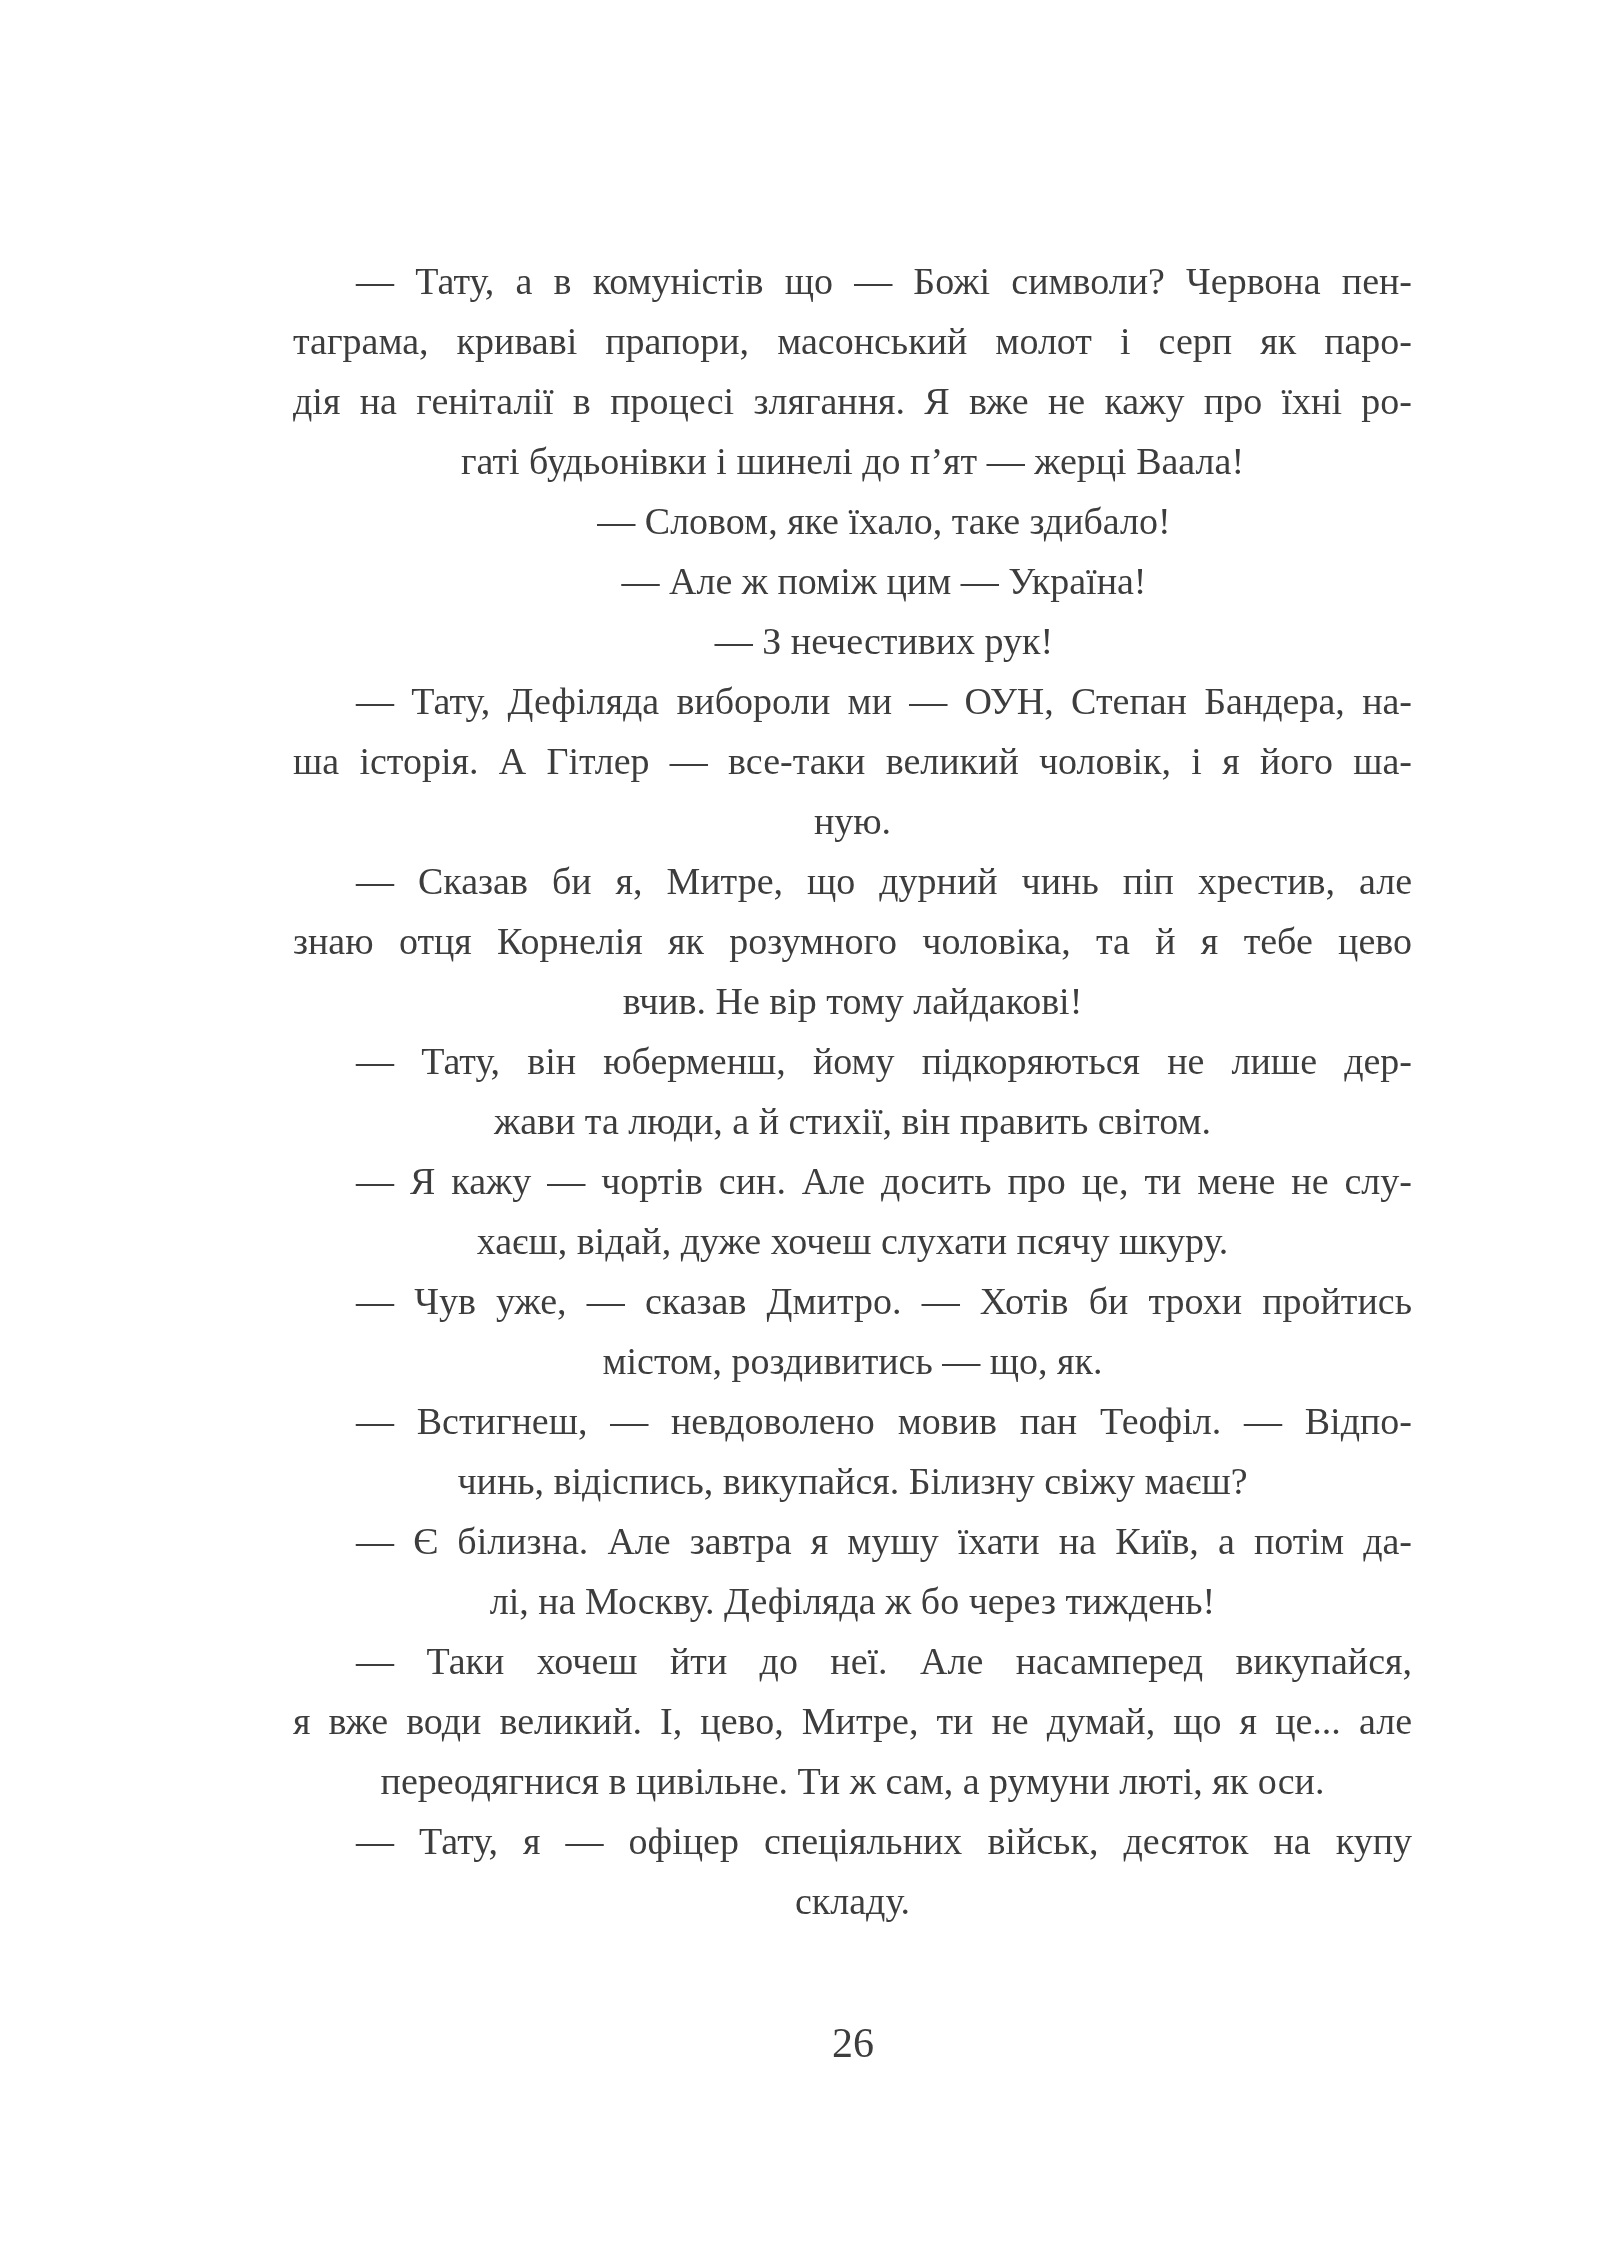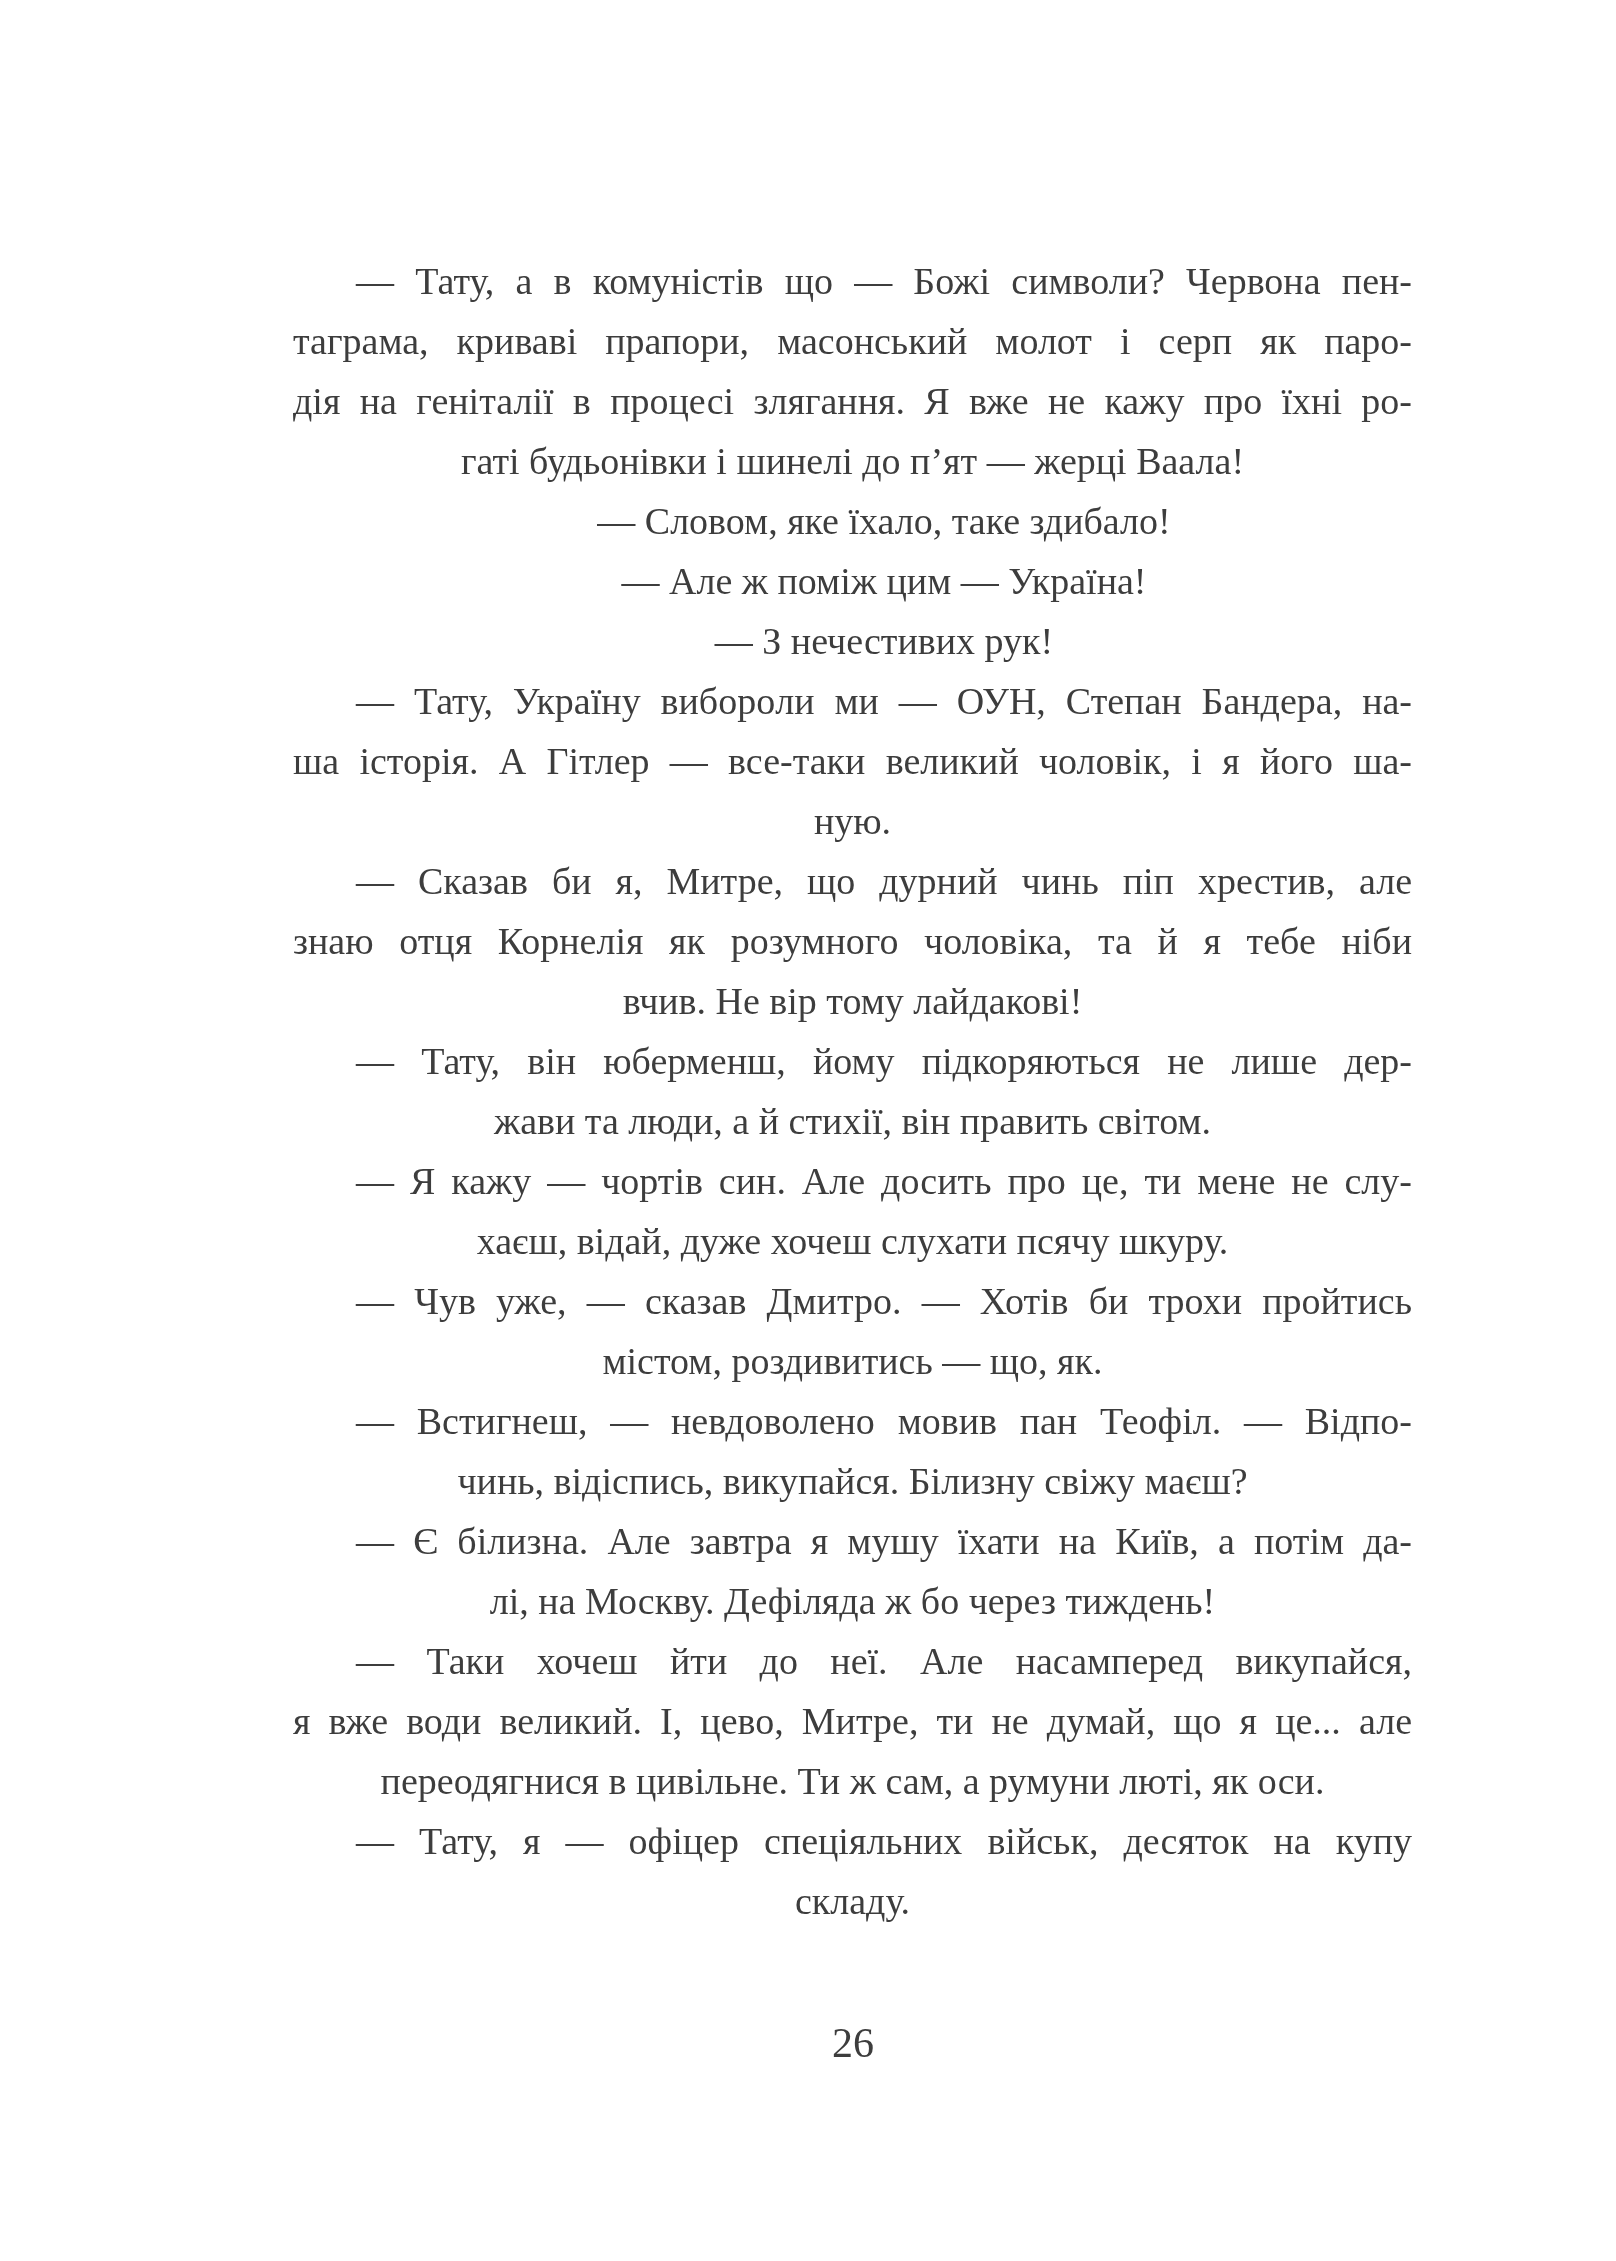--- a/index.html
+++ b/index.html
@@ -79,28 +79,28 @@
 
     <div class="para">
       <span class="line first">— Але ж поміж цим — Україна!</span>
     </div>
 
     <div class="para">
       <span class="line first">— З нечестивих рук!</span>
     </div>
 
     <div class="para">
-      <span class="line first justify">— Тату, Україну виборoли ми — ОУН, Степан Бандера, на-</span>
+      <span class="line first justify">— Тату, Дефіляда виборoли ми — ОУН, Степан Бандера, на-</span>
       <span class="line justify">ша історія. А Гітлер — все-таки великий чоловік, і я його ша-</span>
       <span class="line">ную.</span>
     </div>
 
     <div class="para">
       <span class="line first justify">— Сказав би я, Митре, що дурний чинь піп хрестив, але</span>
-      <span class="line justify">знаю отця Корнелія як розумного чоловіка, та й я тебе ніби</span>
+      <span class="line justify">знаю отця Корнелія як розумного чоловіка, та й я тебе цево</span>
       <span class="line">вчив. Не вір тому лайдакові!</span>
     </div>
 
     <div class="para">
       <span class="line first justify">— Тату, він юберменш, йому підкоряються не лише дер-</span>
       <span class="line">жави та люди, а й стихії, він править світом.</span>
     </div>
 
     <div class="para">
       <span class="line first justify">— Я кажу — чортів син. Але досить про це, ти мене не слу-</span>

